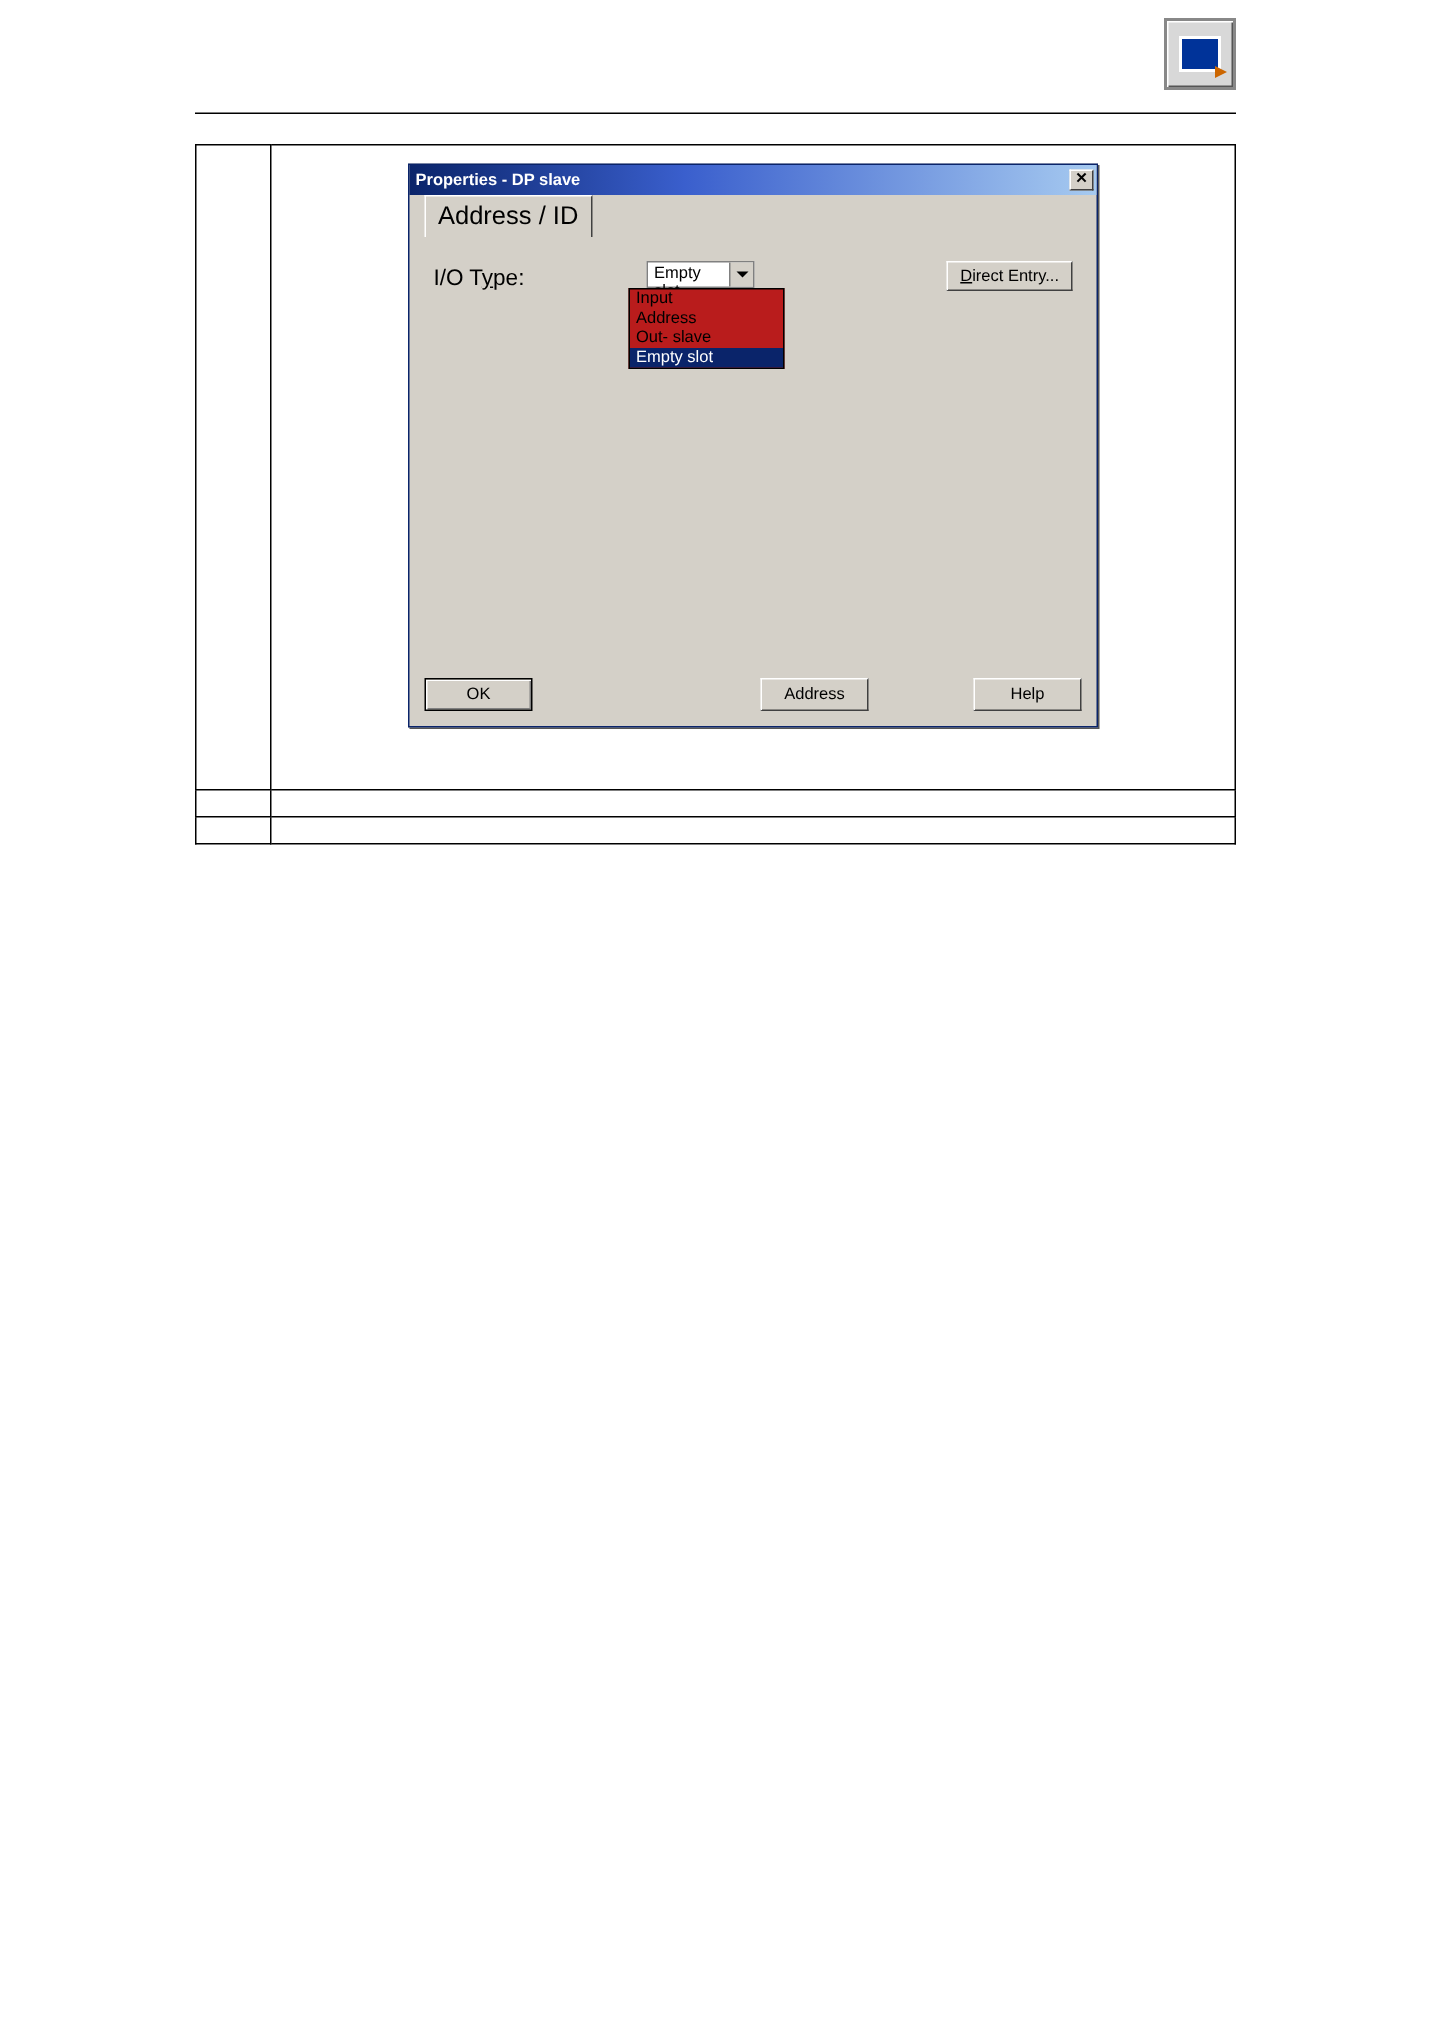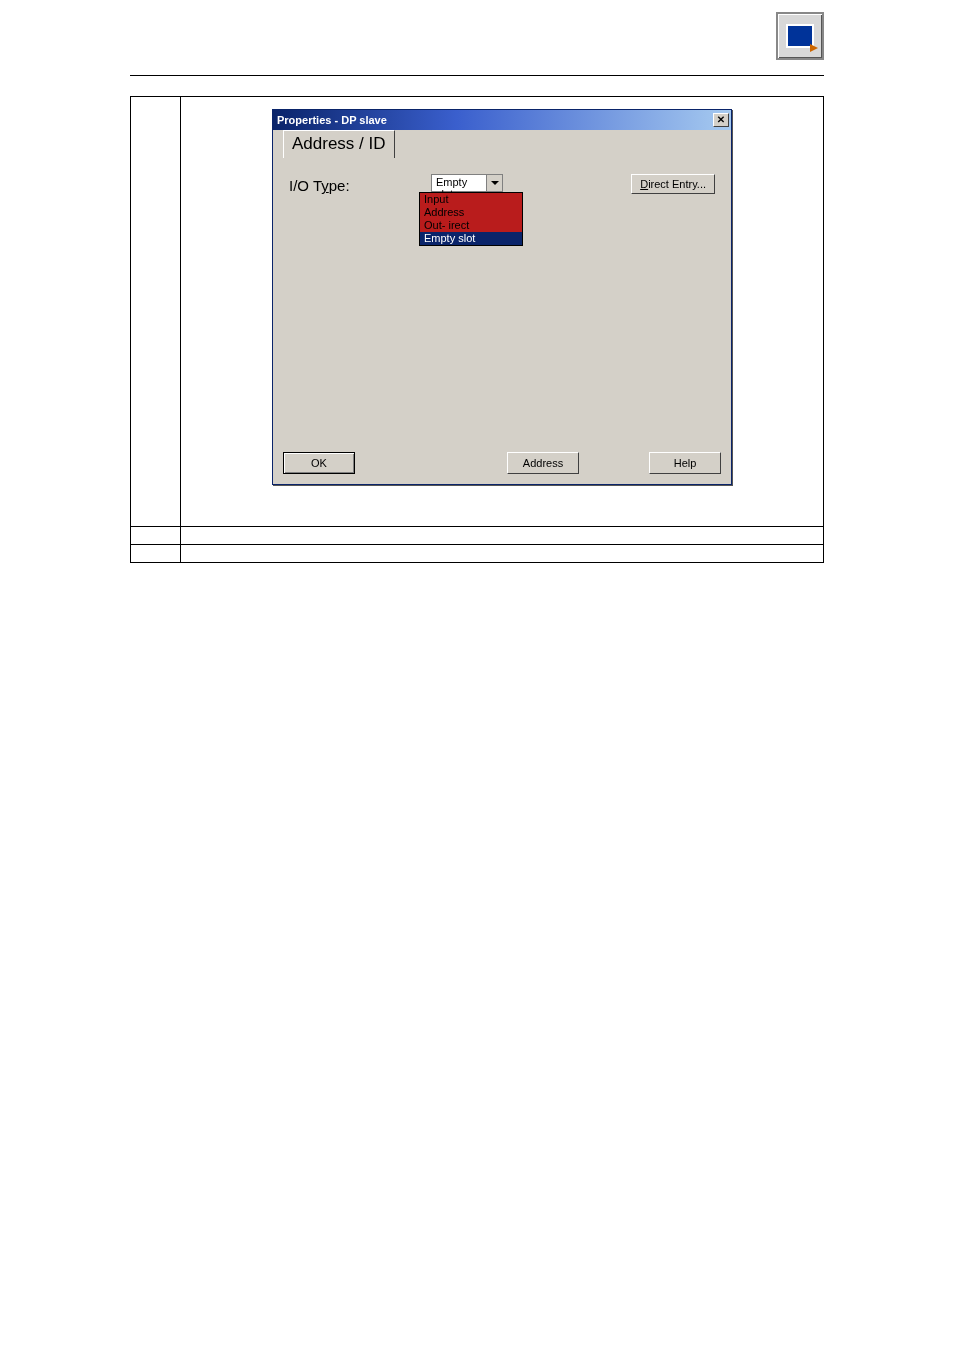--- a/index.html
+++ b/index.html
@@ -266,21 +266,21 @@
                 <div class="combo-wrap">
                   <div class="combo-box">
                     <div class="combo-text">Empty slot</div>
                     <div class="combo-btn">
                       <div class="arrow-down"></div>
                     </div>
                   </div>
                   <div class="combo-list">
                     <div class="combo-item">Input</div>
                     <div class="combo-item">Address</div>
-                    <div class="combo-item">Out- irect</div>
+                    <div class="combo-item">Out- slave</div>
                     <div class="combo-item selected">Empty slot</div>
                   </div>
                 </div>
                 <button class="direct-entry-btn">
                   <span><u>D</u><span>irect Entry...</span></span>
                 </button>
               </div>
             </div>
 
             <div class="button-row">

